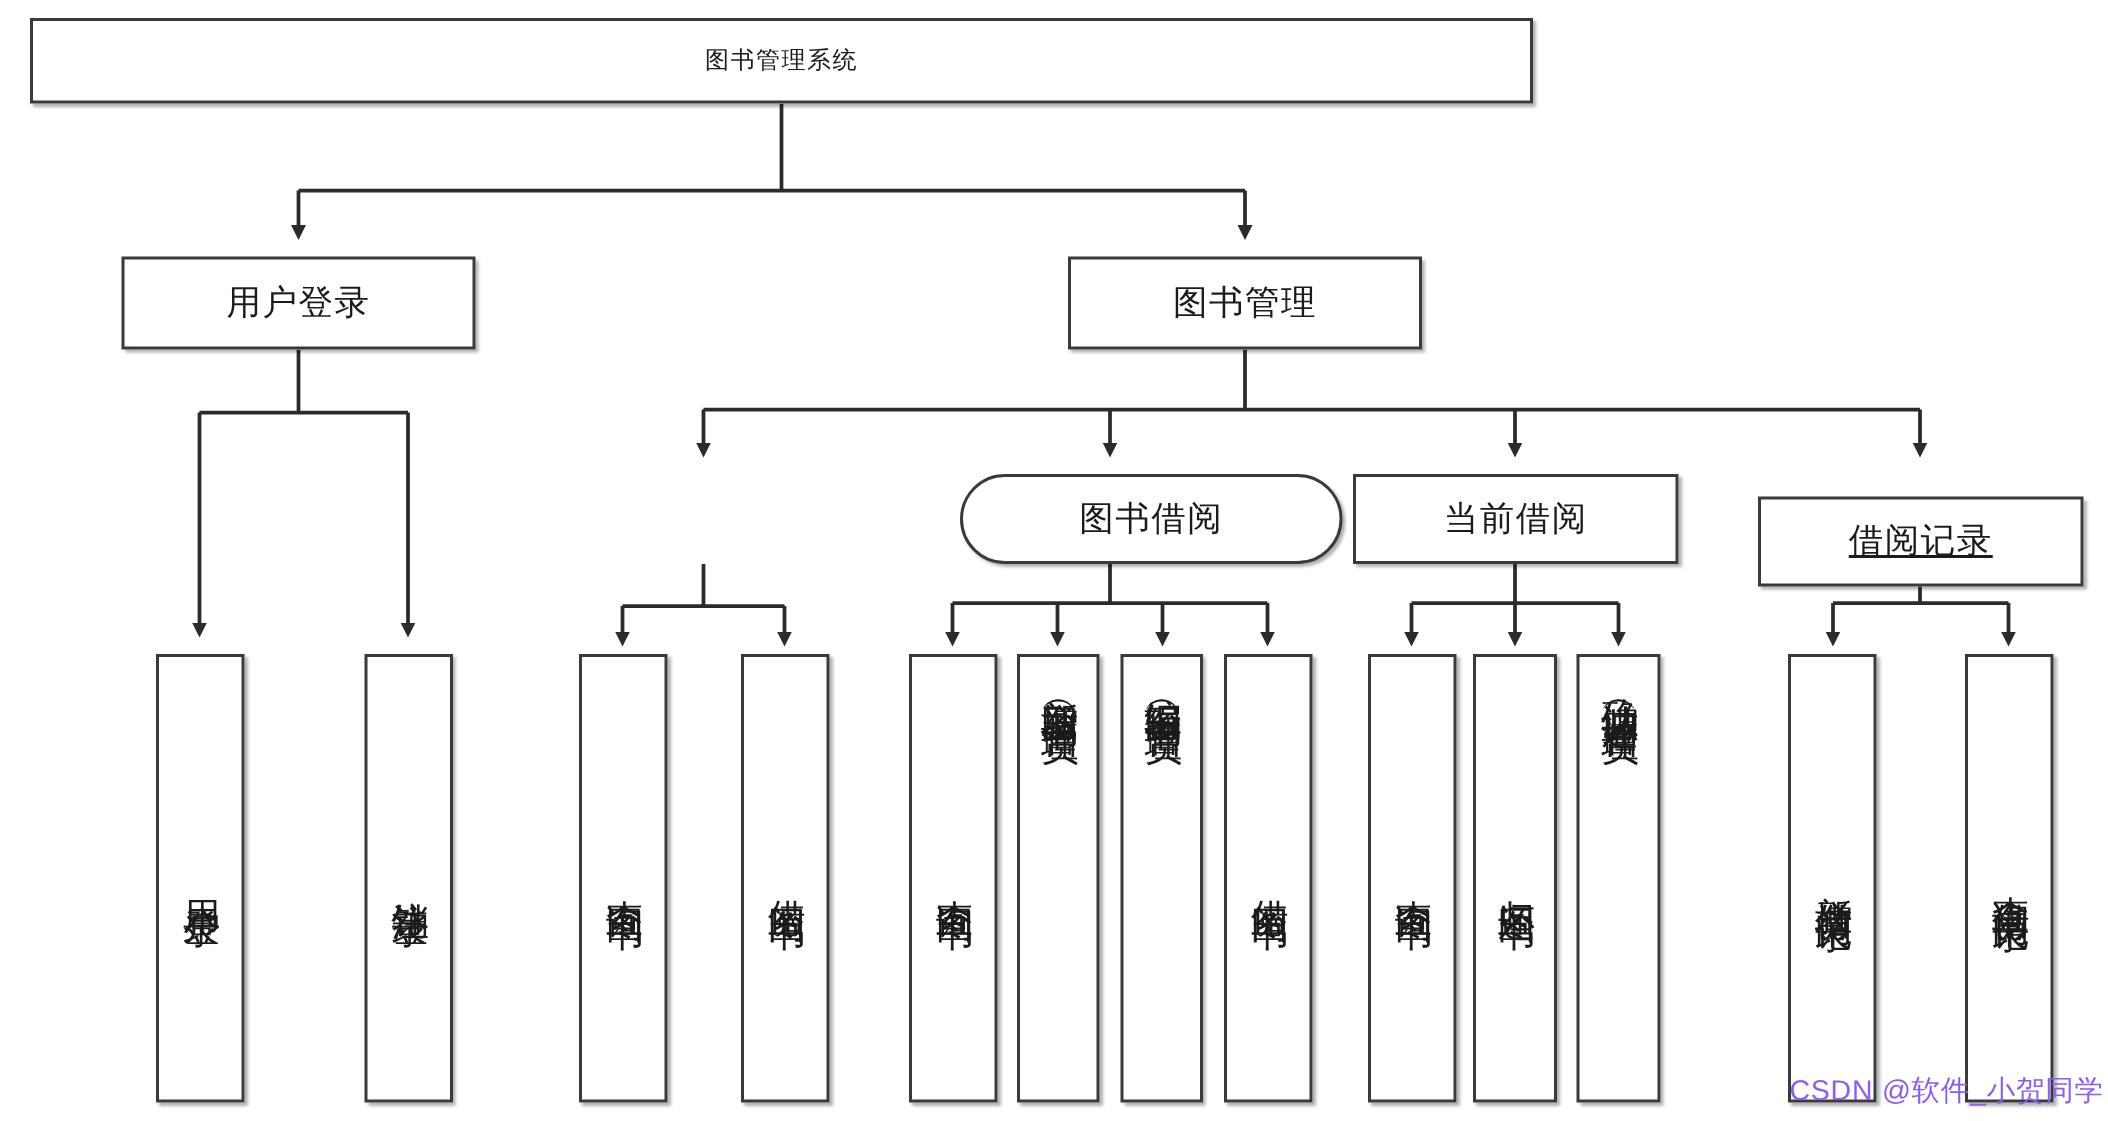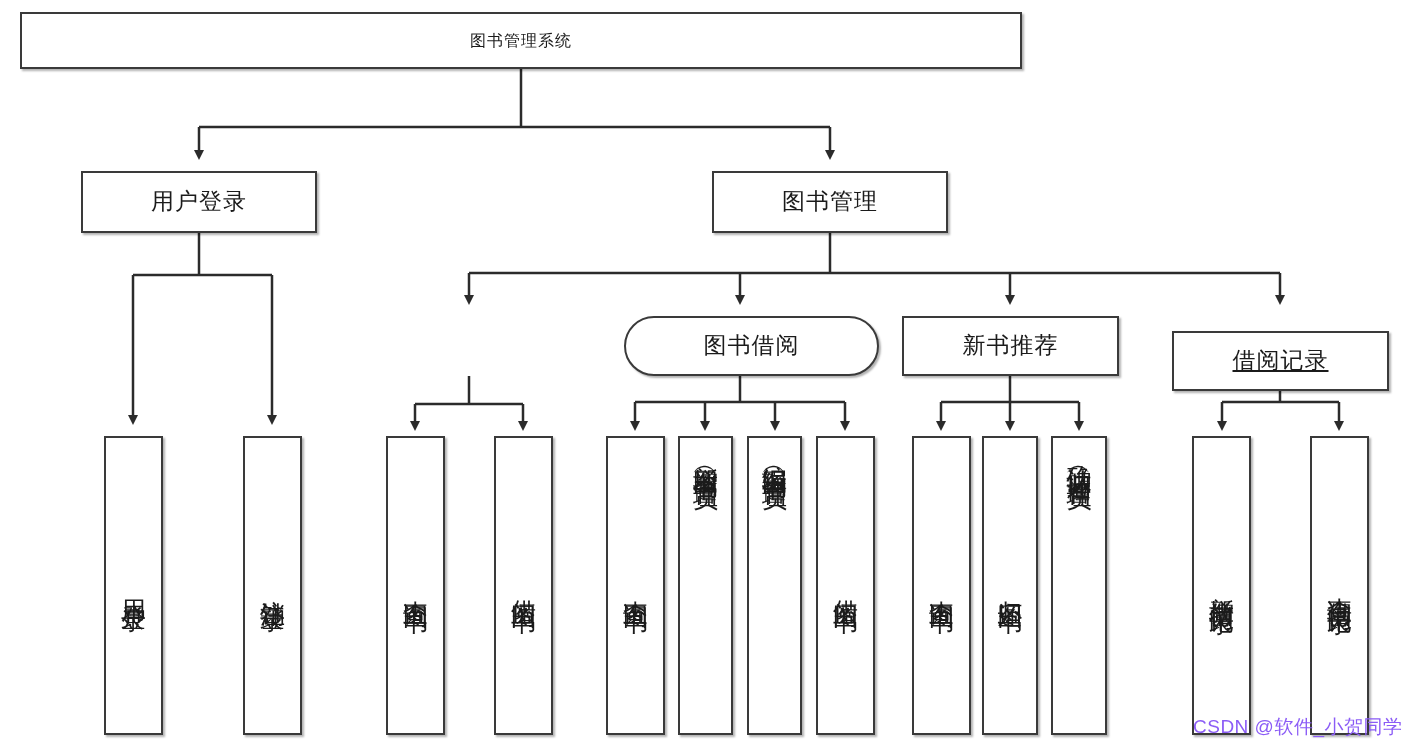--- a/index.html
+++ b/index.html
@@ -138,25 +138,25 @@
     <span class="label">图书管理系统</span>
   </div>
 
   <div class="node horiz" style="left:81px; top:171px; width:236px; height:62px;">
     <span class="label">用户登录</span>
   </div>
   <div class="node horiz" style="left:712px; top:171px; width:236px; height:62px;">
     <span class="label">图书管理</span>
   </div>
 
-  <div class="node horiz" style="left:624px; top:316px; width:255px; height:60px;border-radius:30px;">
+  <div class="node horiz" style="left:640px; top:316px; width:255px; height:60px;border-radius:30px;">
     <span class="label">图书借阅</span>
   </div>
   <div class="node horiz" style="left:902px; top:316px; width:217px; height:60px;">
-    <span class="label">新书推荐</span>
+    <span class="label">当前借阅</span>
   </div>
   <div class="node horiz" style="left:1172px; top:331px; width:217px; height:60px;text-decoration:underline;">
     <span class="label">借阅记录</span>
   </div>
 
   <div class="node vert center" style="left:104px; top:436px; width:59px; height:299px;">
     <span class="label">用户登录</span>
   </div>
   <div class="node vert center" style="left:243px; top:436px; width:59px; height:299px;">
     <span class="label">注销登录</span>

